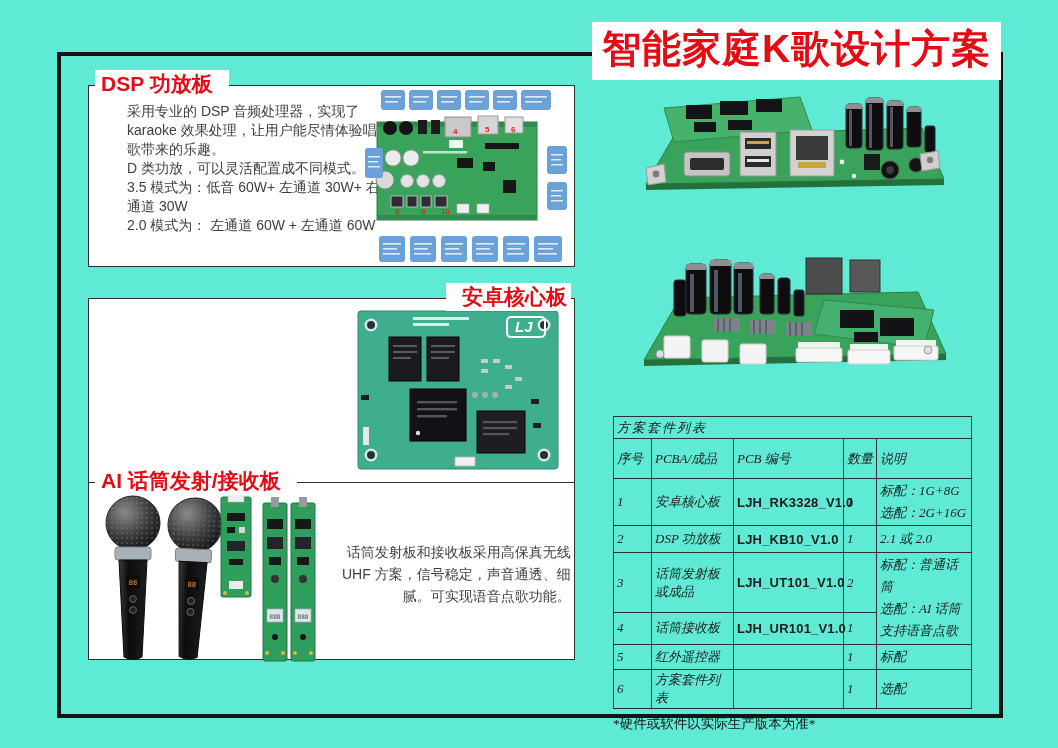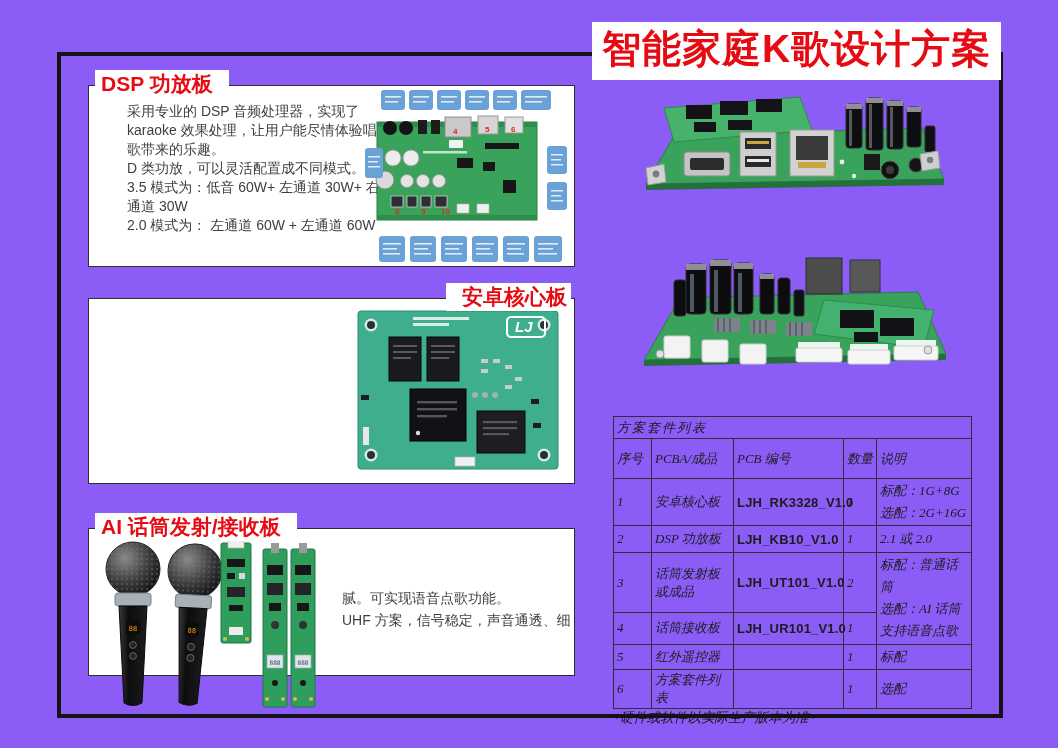--- a/index.html
+++ b/index.html
@@ -1,27 +1,27 @@
 <!DOCTYPE html>
 <html><head>
 <meta charset="utf-8">
 <style>
   :root{ --red:#e60b12; --blue:#6aa2d8; --ink:#3f3f3f; }
   html,body{ margin:0; padding:0; background:#ffffff; }
-  .page{ position:relative; width:1058px; height:748px; background:#8b5cf6; overflow:hidden;
+  .page{ position:relative; width:1058px; height:748px; background:#5eead4; overflow:hidden;
          font-family:"Liberation Sans", sans-serif; }
   .frame{ position:absolute; left:57px; top:52px; width:946px; height:666px;
           border:4px solid #141414; box-sizing:border-box; }
   .title{ position:absolute; left:592px; top:22px; margin:0; z-index:4;
           font-size:39px; font-weight:800; letter-spacing:1px; color:var(--red);
           background:#fff; padding:0 10px 4px 10px; white-space:nowrap; }
   .box{ position:absolute; border:1.5px solid #2e2e2e; box-sizing:border-box; background:#fff; }
   .dsp-box{ left:88px; top:85px; width:487px; height:182px; }
   .android-box{ left:88px; top:298px; width:487px; height:186px; }
-  .mic-box{ left:88px; top:528px; width:487px; height:148px; }
+  .mic-box{ left:88px; top:482px; width:487px; height:178px;text-align:right; }
   .sec-heading{ position:absolute; top:-16px; font-size:21px; font-weight:bold; color:var(--red);
                 background:#fff; line-height:28px; white-space:nowrap; z-index:2; }
   .sec-heading.left{ left:6px; padding:0 16px 0 6px; }
   .sec-heading.right{ right:3px; padding:0 4px 0 16px; }
   .body-text{ position:absolute; color:var(--ink); }
   .body-text div{ white-space:nowrap; }
   .dsp-text{ left:14px; top:16px; font-size:14px; line-height:19px;margin-left:24px; }
   .android-text{ left:14px; top:28px; font-size:14px; line-height:20px; }
   .mic-text{ left:253px; top:58px; font-size:14px; line-height:22px; }
   .dsp-photo{ position:absolute; left:276px; top:2px; width:202px; height:176px; }
@@ -33,21 +33,21 @@
   .table-wrap{ position:absolute; left:613px; top:416px; width:358px; }
   table.kit{ border-collapse:collapse; width:358px; table-layout:fixed; color:#1c1c1c;
              font-family:"Liberation Serif", serif; font-style:italic; }
   table.kit td{ border:1px solid #2f2f2f; font-size:13px; 
                 padding:1px 3px; box-sizing:border-box; }
   td.cap{ font-size:13.5px; letter-spacing:2px; }
   td.al{ text-align:left; padding-left:5px; }
   td.pcbnum{ font-family:"Liberation Sans", sans-serif; font-style:normal; font-weight:bold;
              font-size:11.5px; text-align:left; padding-left:5px; letter-spacing:.2px;margin-left:28px; }
   .desc div{ line-height:1.7; }
-  .table-note{ font-family:"Liberation Serif", serif; font-style:italic;
+  .table-note{ margin-top:6px; font-family:"Liberation Serif", serif; 
                font-size:13.5px; color:#141414; }
   
   .co-box{ fill:var(--blue); }
   .co-line{ fill:#ffffff; opacity:.8; }
   .rednum{ font-size:8px; font-weight:bold; fill:#e8241c; font-family:"Liberation Sans",sans-serif; }
   .micdig{ font-size:7px; fill:#ff9e30; text-anchor:middle; font-family:"DejaVu Sans Mono",monospace; }
   .stripdig{ font-size:6px; fill:#33434d; text-anchor:middle; font-family:"DejaVu Sans Mono",monospace; }
   .logotxt{ font-size:15px; font-weight:bold; font-style:italic; fill:#ffffff; font-family:"Liberation Sans",sans-serif; }
 </style>
 </head>
@@ -343,22 +343,23 @@
           <circle cx="84" cy="90" r="4" fill="#333333"></circle>
           <rect x="76" y="120" width="16" height="13" fill="#dfe6ea" stroke="#9fb0ba" stroke-width=".7"></rect>
           <text class="stripdig" x="84" y="130">888</text>
           <circle cx="84" cy="148" r="3" fill="#17171a"></circle>
           <circle cx="76" cy="164" r="2" fill="#d9b84a"></circle>
             <circle cx="92" cy="164" r="2" fill="#d9b84a"></circle>
         </g>
       </svg>
     </div>
     <div class="body-text mic-text">
+      <div>话筒发射板和接收板采用高保真无线</div>
+      <div>UHF 方案，信号稳定，声音通透、细</div>
       <div>腻。可实现语音点歌功能。</div>
-      <div>UHF 方案，信号稳定，声音通透、细</div>
     </div>
   </section>
 
   <div class="photo1">
     <svg viewBox="0 0 330 118" width="330" height="118">
       <polygon points="18,96 316,91 294,40 46,48" fill="#3aa35b" stroke="#2b7c45"></polygon>
       <polygon points="18,96 316,91 316,97 18,102" fill="#23703a"></polygon>
       <g>
         <polygon points="36,20 172,9 184,42 46,54" fill="#47b26c" stroke="#2f8a4c"></polygon>
         <rect x="58" y="17" width="26" height="14" fill="#141418"></rect>

